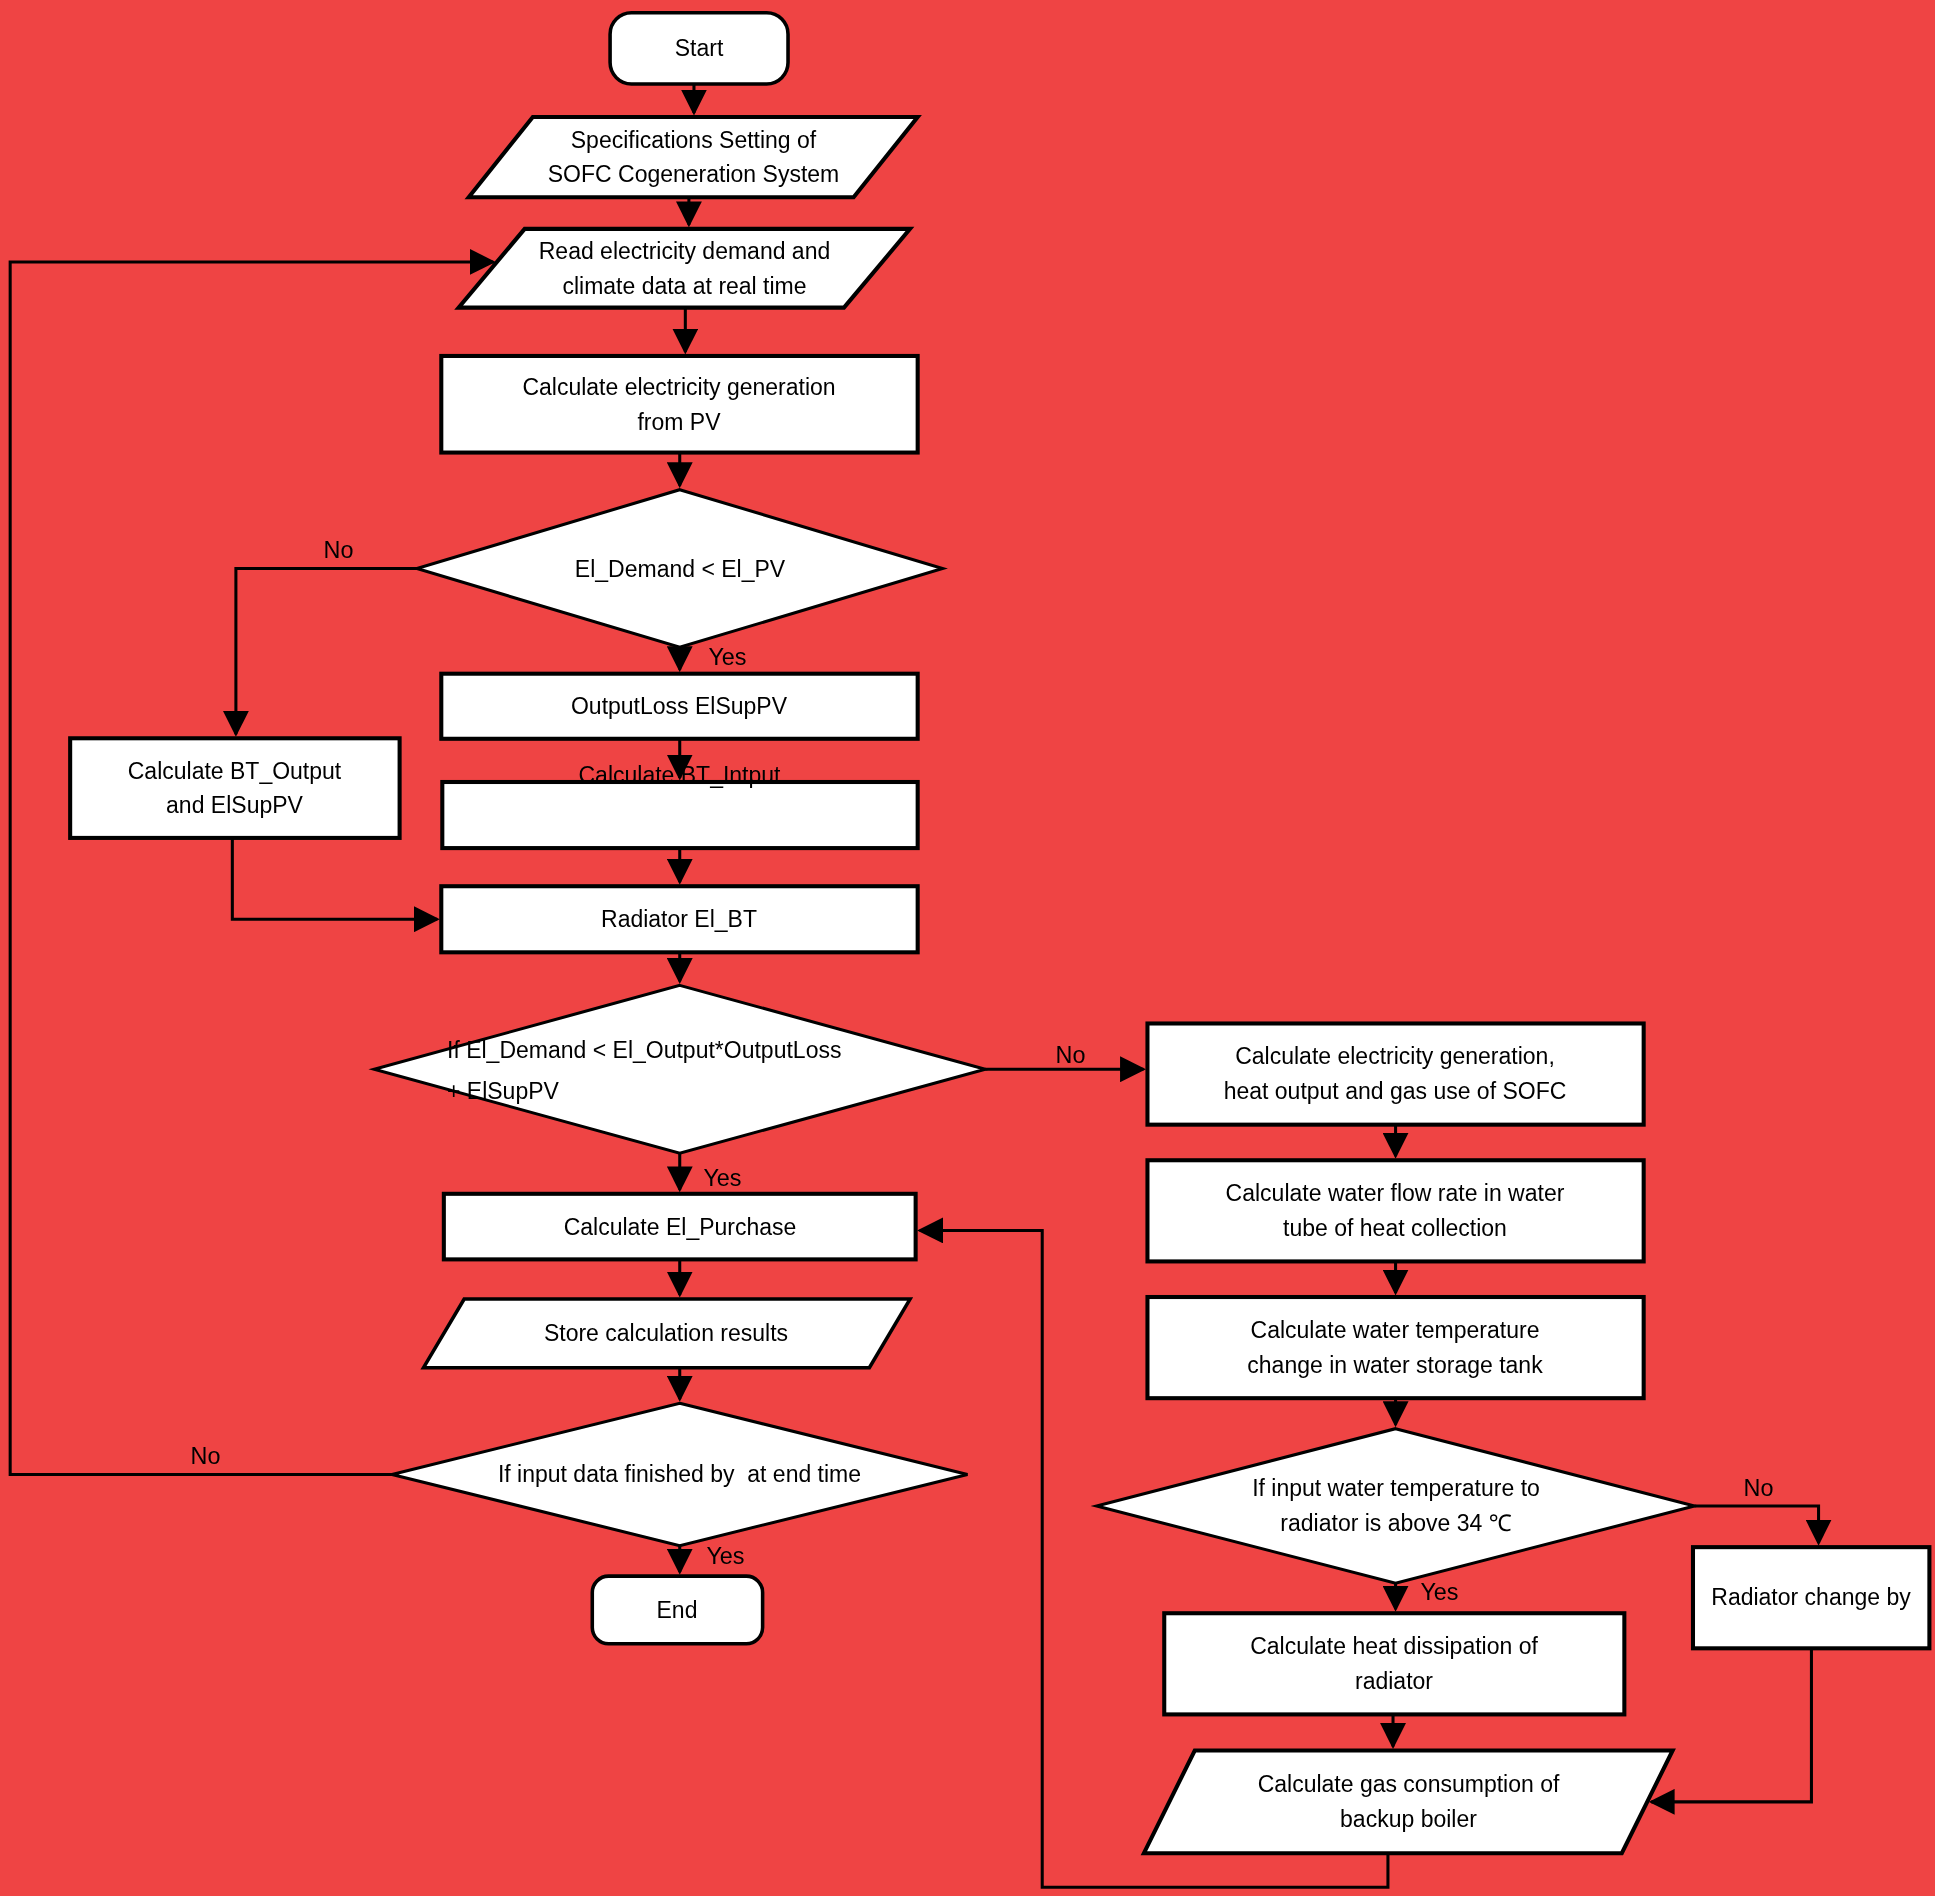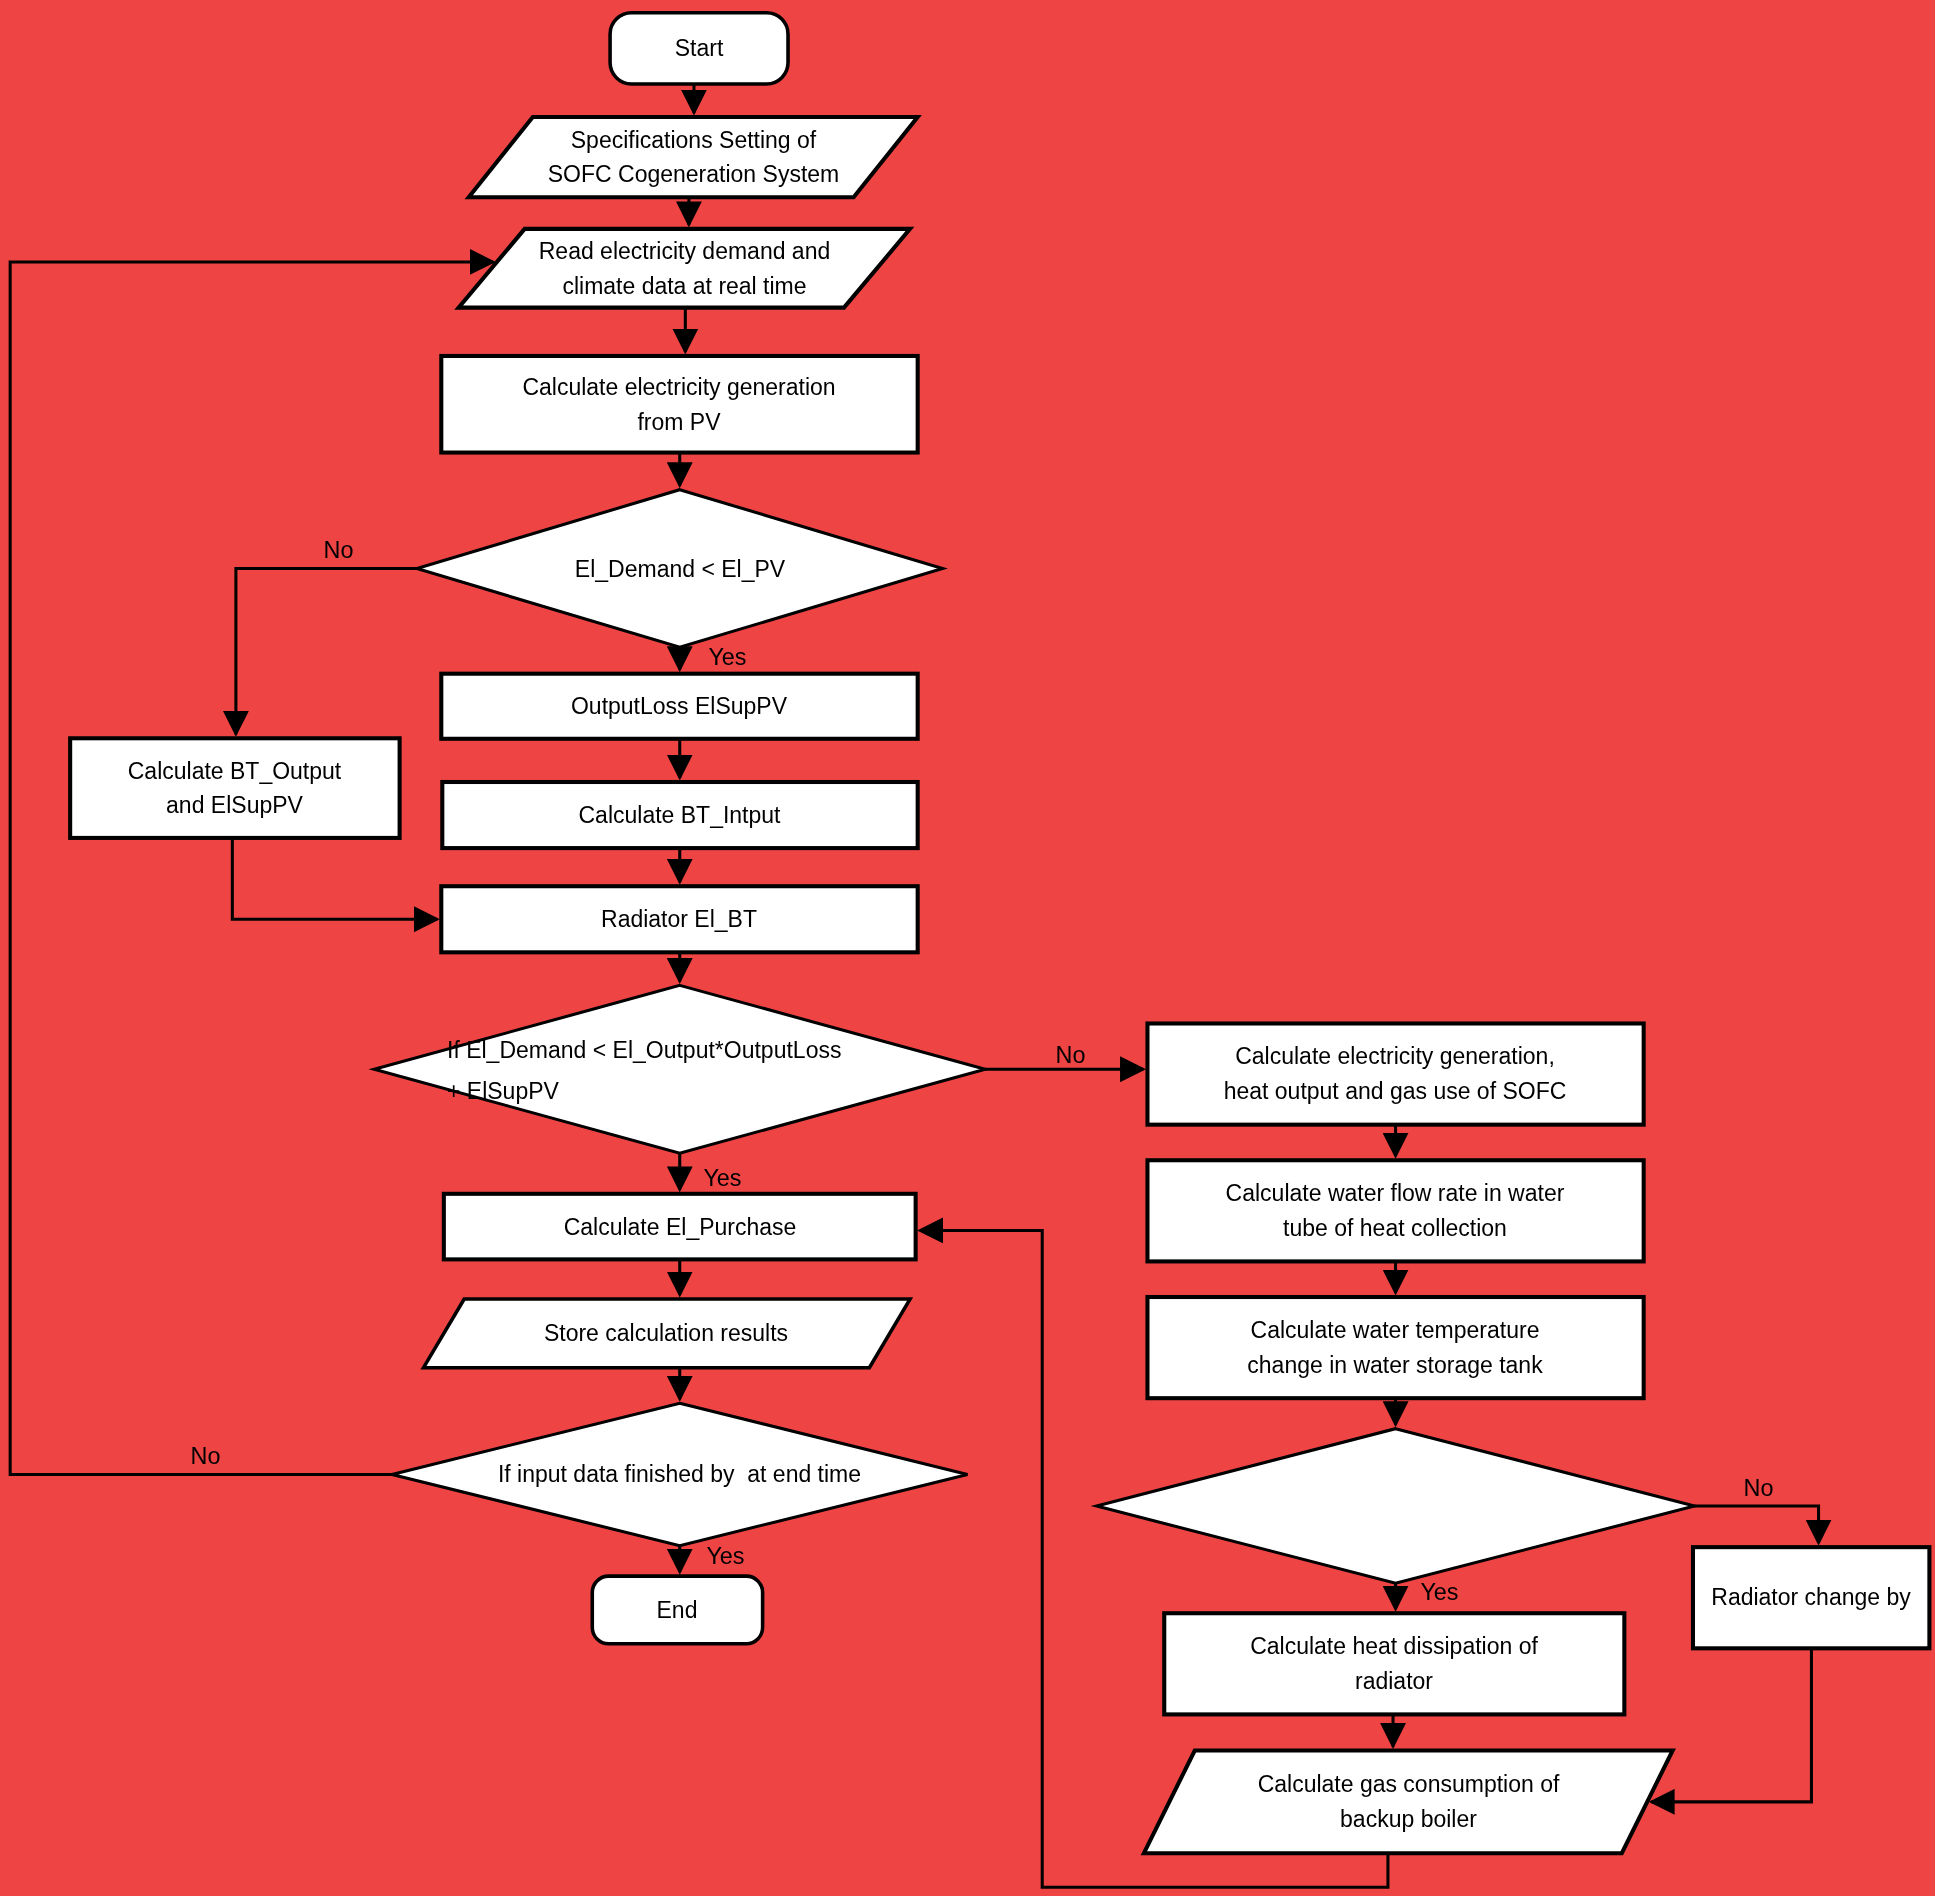--- a/index.html
+++ b/index.html
@@ -90,34 +90,36 @@
   <div class="nlabel" style="left:469px;top:117px;width:449px;height:80px;">Specifications Setting of
 SOFC Cogeneration System</div>
   <div class="nlabel" style="left:459px;top:229px;width:451px;height:79px;">Read electricity demand and
 climate data at real time</div>
   <div class="nlabel" style="left:441px;top:356px;width:476px;height:97px;">Calculate electricity generation
 from PV</div>
   <div class="nlabel" style="left:417px;top:490px;width:526px;height:158px;">El_Demand &lt; El_PV</div>
   <div class="nlabel" style="left:441px;top:674px;width:476px;height:65px;">OutputLoss ElSupPV</div>
   <div class="nlabel" style="left:70px;top:738px;width:329px;height:100px;">Calculate BT_Output
 and ElSupPV</div>
-  <div class="nlabel" style="left:442px;top:782px;width:475px;height:66px;">Calculate BT_Intput</div>
+  <div class="nlabel" style="left:442px;top:742px;width:475px;height:66px;">Calculate BT_Intput</div>
   <div class="nlabel" style="left:441px;top:886px;width:476px;height:66px;">Radiator El_BT</div>
   <div class="nlabel align-left" style="left:447px;top:1022px;width:539px;height:97px;">If El_Demand &lt; El_Output*OutputLoss
 + ElSupPV</div>
   <div class="nlabel" style="left:444px;top:1194px;width:472px;height:66px;">Calculate El_Purchase</div>
   <div class="nlabel" style="left:423px;top:1299px;width:486px;height:69px;">Store calculation results</div>
   <div class="nlabel" style="left:392px;top:1403px;width:575px;height:142px;">If input data finished by  at end time</div>
   <div class="nlabel" style="left:592px;top:1576px;width:170px;height:68px;">End</div>
   <div class="nlabel" style="left:1147px;top:1023px;width:496px;height:101px;">Calculate electricity generation,
 heat output and gas use of SOFC</div>
   <div class="nlabel" style="left:1147px;top:1160px;width:496px;height:101px;">Calculate water flow rate in water
 tube of heat collection</div>
   <div class="nlabel" style="left:1147px;top:1297px;width:496px;height:101px;">Calculate water temperature
 change in water storage tank</div>
+  <div class="nlabel" style="left:1097px;top:1428px;width:598px;height:155px;">If input water temperature to
+radiator is above 34 ℃</div>
   <div class="nlabel" style="left:1164px;top:1613px;width:460px;height:101px;">Calculate heat dissipation of
 radiator</div>
   <div class="nlabel" style="left:1144px;top:1750px;width:529px;height:103px;">Calculate gas consumption of
 backup boiler</div>
   <div class="nlabel" style="left:1693px;top:1547px;width:236px;height:101px;">Radiator change by</div>
 
   <div class="elabel" style="left:298px;top:535px;width:81px;height:30.5px;">No</div>
   <div class="elabel" style="left:687px;top:642px;width:81px;height:30.5px;">Yes</div>
   <div class="elabel" style="left:1030px;top:1040px;width:81px;height:30.5px;">No</div>
   <div class="elabel" style="left:682px;top:1163px;width:81px;height:30.5px;">Yes</div>

